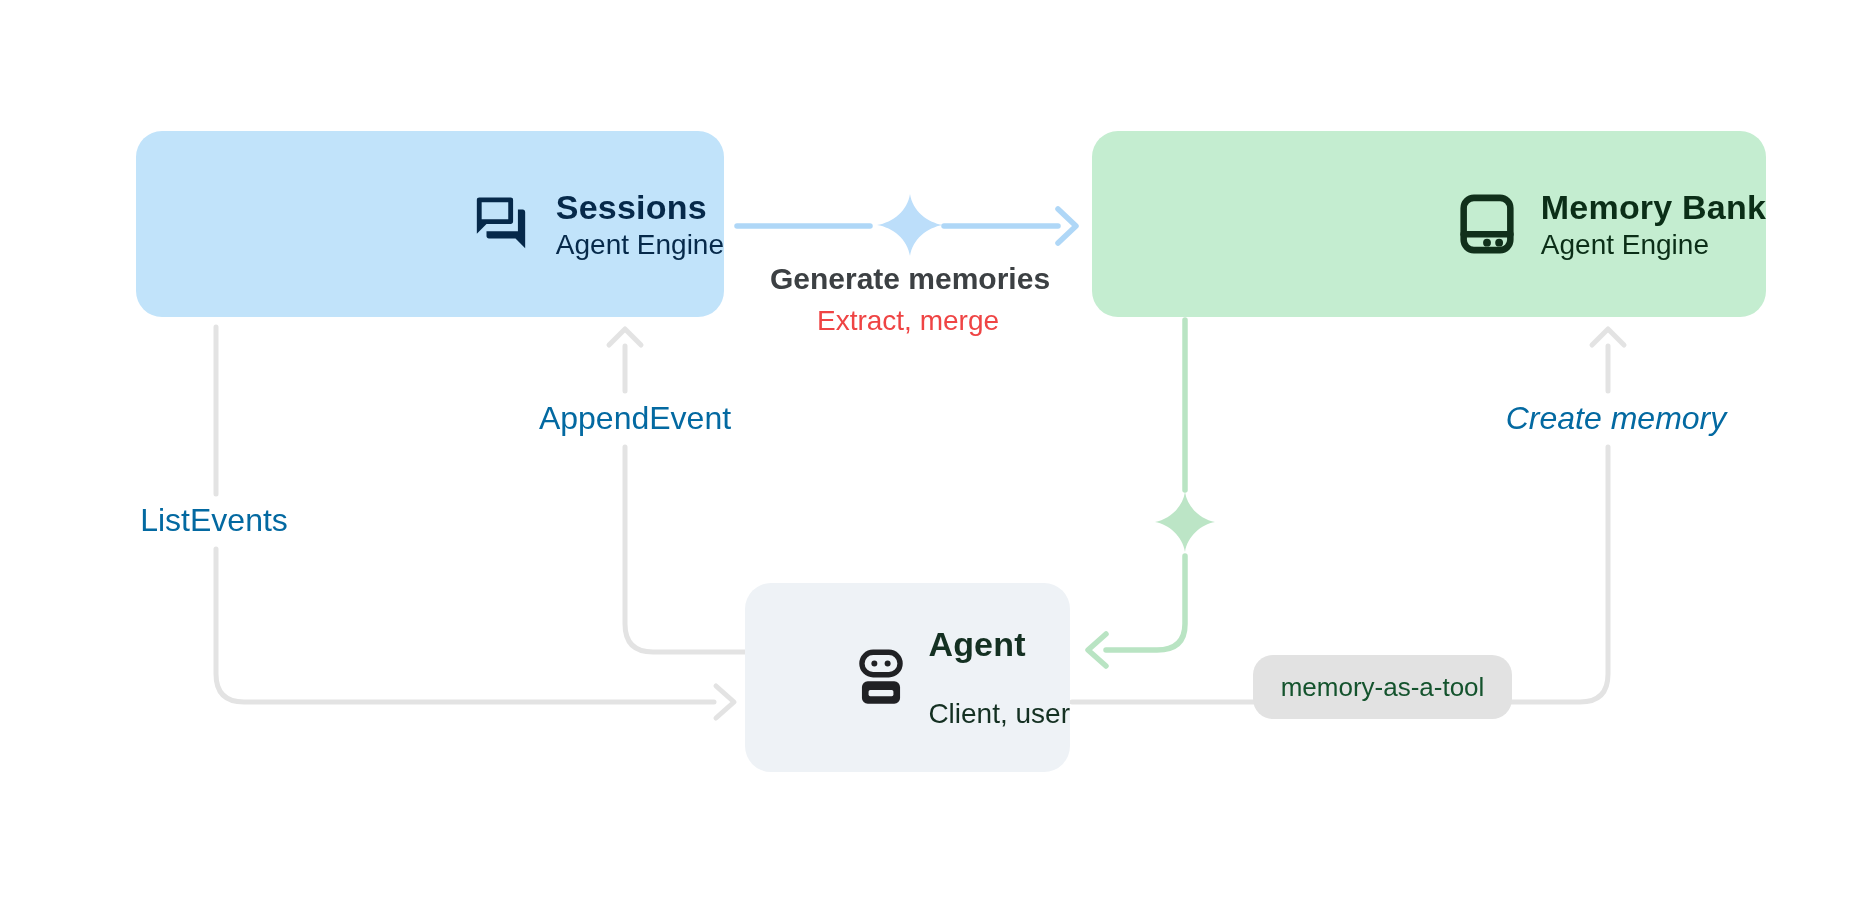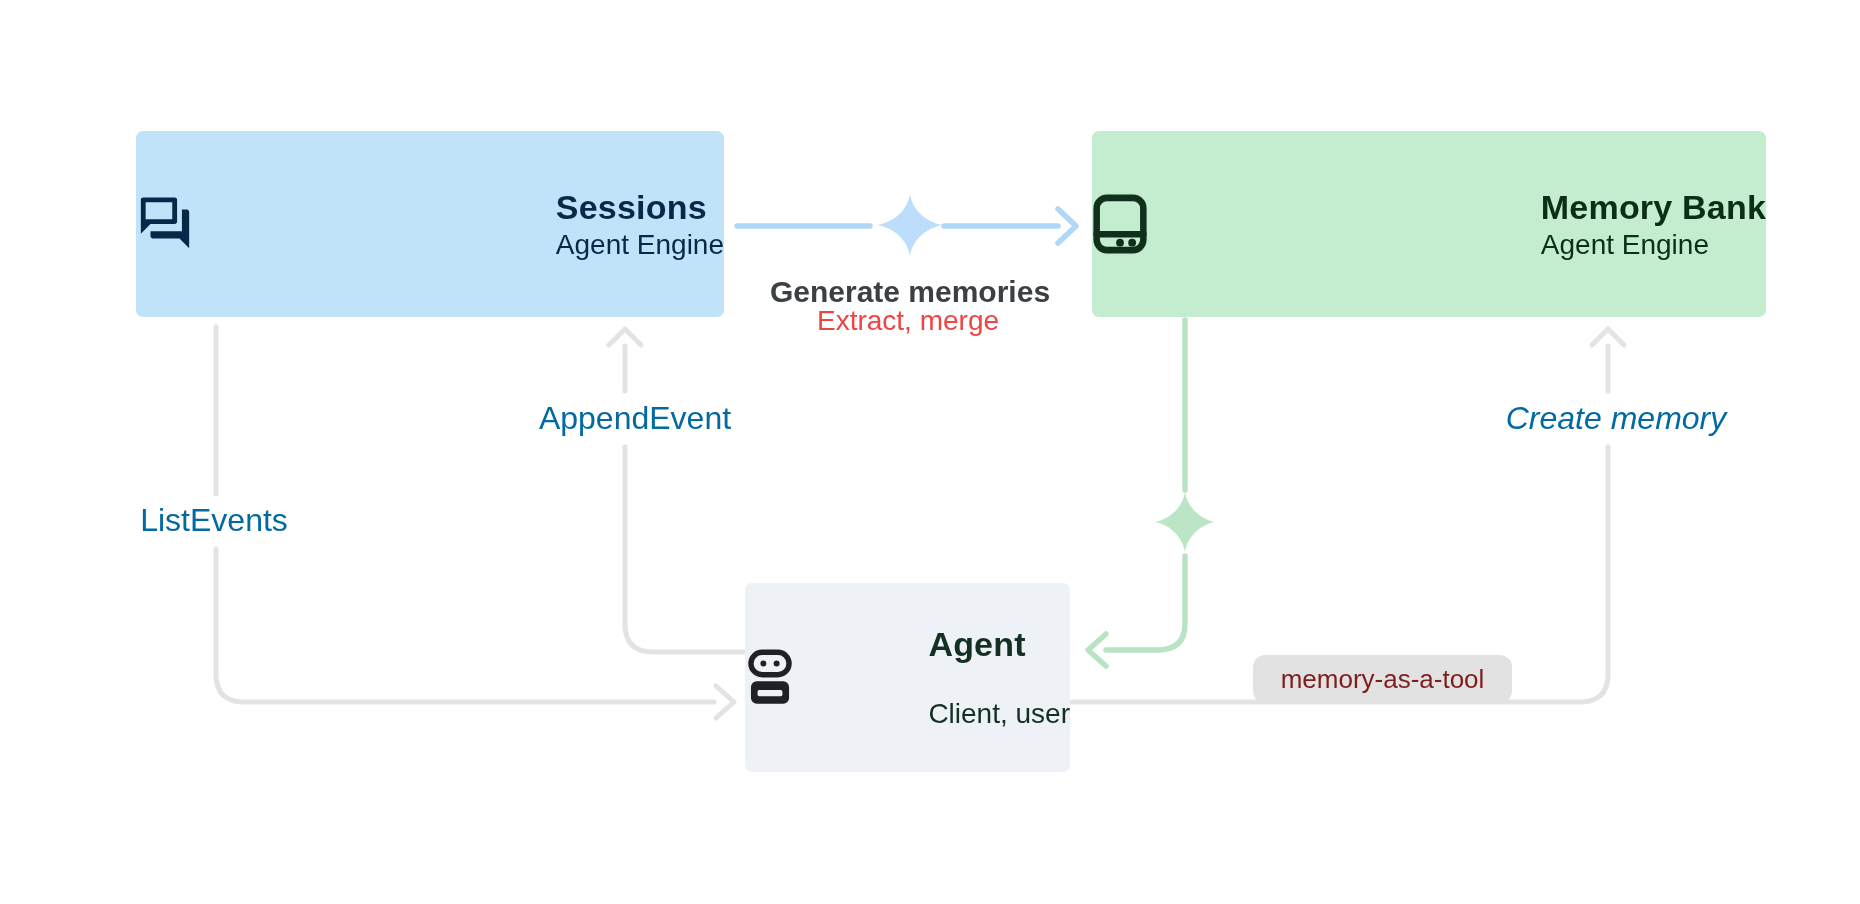--- a/index.html
+++ b/index.html
@@ -9,22 +9,22 @@
     background:#ffffff;
     font-family:"Liberation Sans", sans-serif;
     overflow:hidden;
   }
   svg.edge-layer {
     position:absolute; left:0; top:0; width:1860px; height:904px;
     z-index:1;
   }
   .node {
     position:absolute; z-index:3;
-    border-radius:7px;
-    display:flex; align-items:center; justify-content:space-between;
+    border-radius:26px;
+    display:flex; align-items:center; justify-content:flex-end;
     gap:26px;
   }
   .node-sessions   { left:136px;  top:131px; width:588px; height:186px; background:#C1E3FA; }
   .node-memorybank { left:1092px; top:131px; width:674px; height:186px; background:#C4EDD0; }
   .node-agent      { left:745px;  top:583px; width:325px; height:189px; background:#EEF2F6; gap:22px; }
   .node .txt { display:flex; flex-direction:column; }
   .node .title    { font-size:34px; font-weight:600; line-height:1.2; letter-spacing:0.2px; }
   .node .subtitle { font-size:28px; font-weight:400; line-height:1.2; }
   .node-sessions .txt   { color:#06294A; }
   .node-memorybank .txt { color:#0B2E17; }
@@ -33,24 +33,24 @@
   .lbl {
     position:absolute; z-index:2;
     transform:translate(-50%,-50%);
     white-space:nowrap;
     font-size:32px; font-weight:500; color:#0369a1;
   }
   .lbl.strong { font-weight:600; color:#3C4043; font-size:30px; }
   .lbl.muted  { font-weight:400; color:#ef4444; font-size:28px; }
   .pill {
     position:absolute; z-index:2;
-    left:1253px; top:655px; width:259px; height:48px;
-    background:#E2E2E2; border-radius:12px;
+    left:1253px; top:655px; width:259px; height:64px;
+    background:#E2E2E2; border-radius:20px;
     display:flex; align-items:center; justify-content:center;
-    font-size:26px; color:#7f1d1d;
+    font-size:26px; color:#14532d;
   }
 </style>
 </head>
 <body>
 
 <div class="canvas">
 
   <svg class="edge-layer" viewBox="0 0 1860 904">
 
     <g stroke="#AFD7F7" stroke-width="5.5" fill="none" stroke-linecap="round" stroke-linejoin="round">
@@ -122,21 +122,21 @@
         <rect x="7" y="39" width="46" height="27" rx="7" fill="#202124"></rect>
         <rect x="15" y="49.5" width="30" height="7.5" rx="2" fill="#EEF2F6"></rect>
       </svg>
     </span>
     <span class="txt">
       <span class="title">Agent</span>
       <span class="subtitle">Client, user</span>
     </span>
   </div>
 
-  <div class="lbl strong" style="left:910px; top:279px;margin-top:13px;">Generate memories</div>
+  <div class="lbl strong" style="left:910px; top:279px;">Generate memories</div>
   <div class="lbl muted" style="left:908px; top:321px;">Extract, merge</div>
   <div class="lbl" style="left:635px; top:418px;">AppendEvent</div>
   <div class="lbl" style="left:214px; top:520px;">ListEvents</div>
   <div class="lbl" style="left:1616px; top:418px;font-style:italic;">Create memory</div>
 
   <div class="pill">
     <span>memory-as-a-tool</span>
   </div>
 
 </div>

